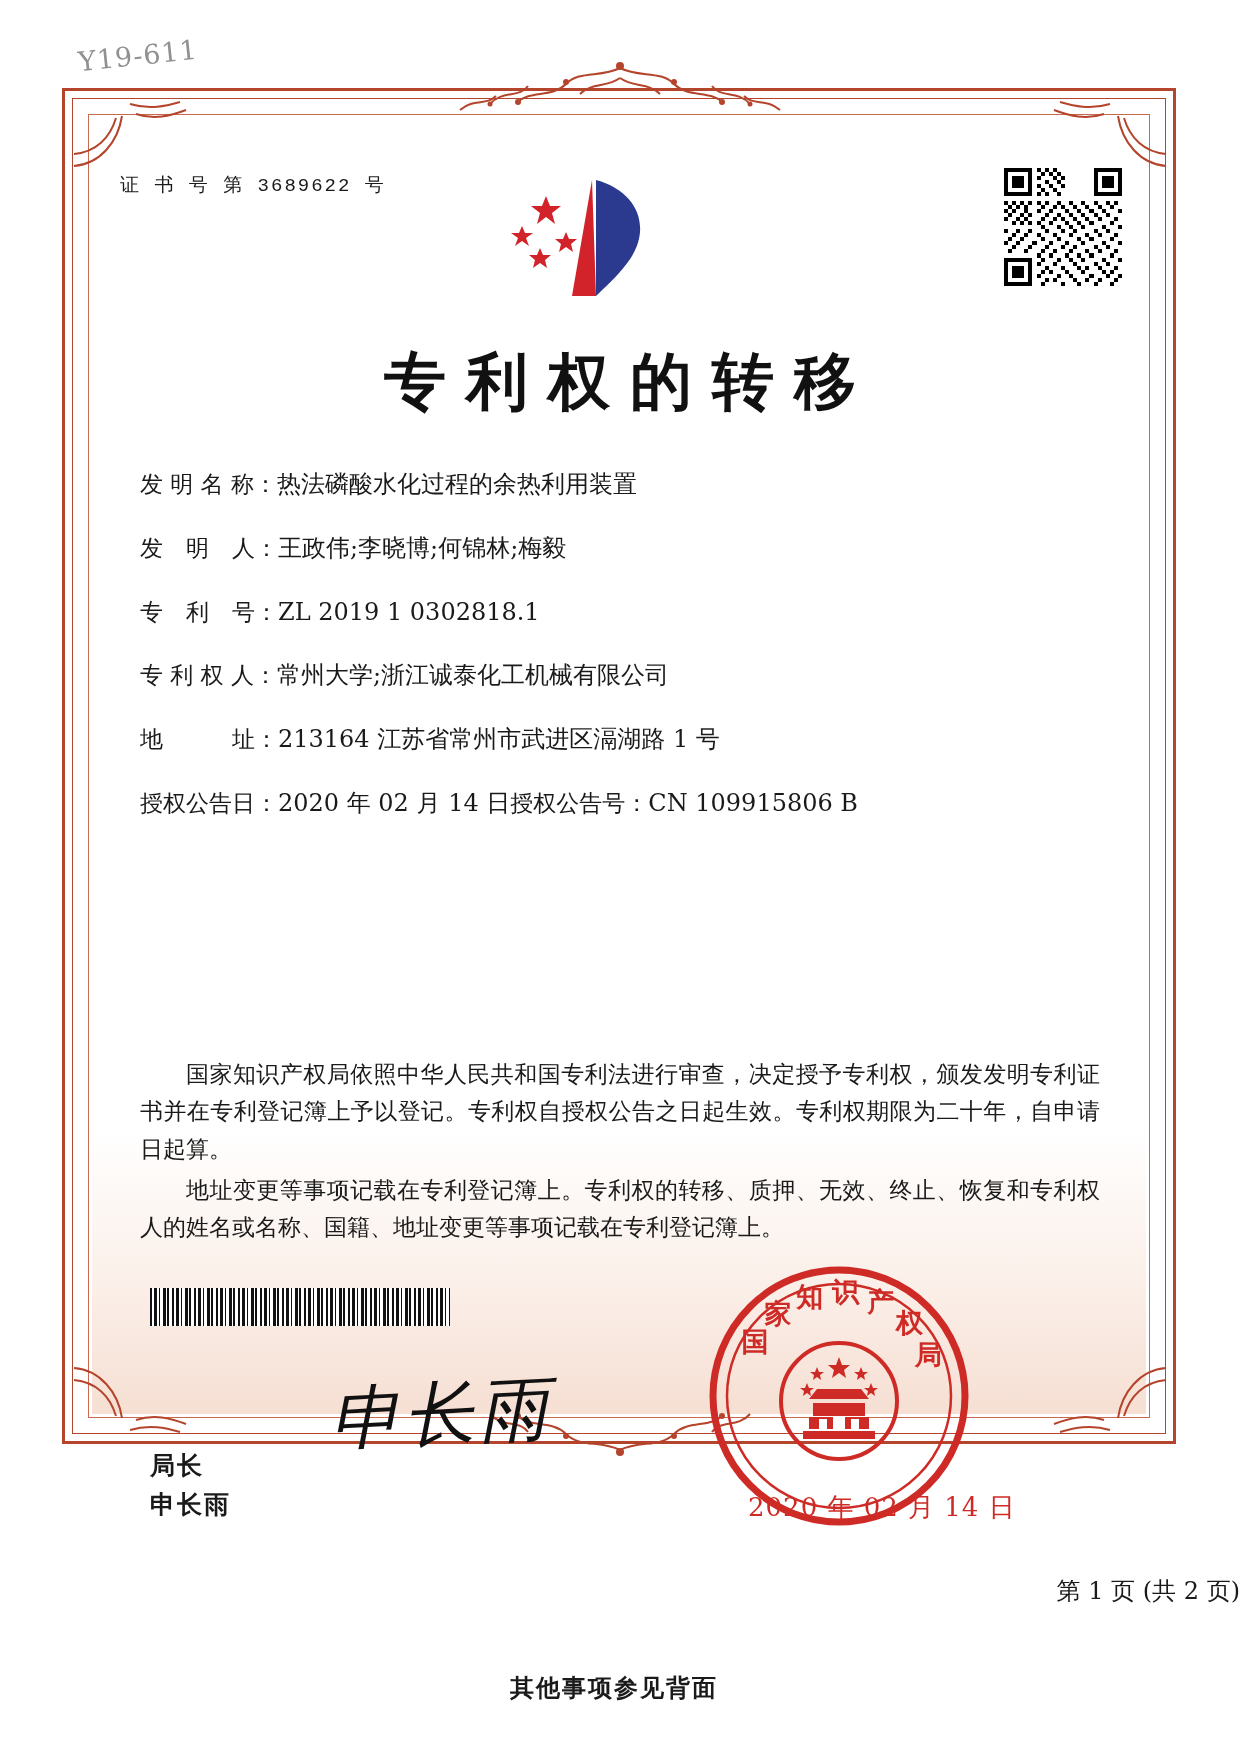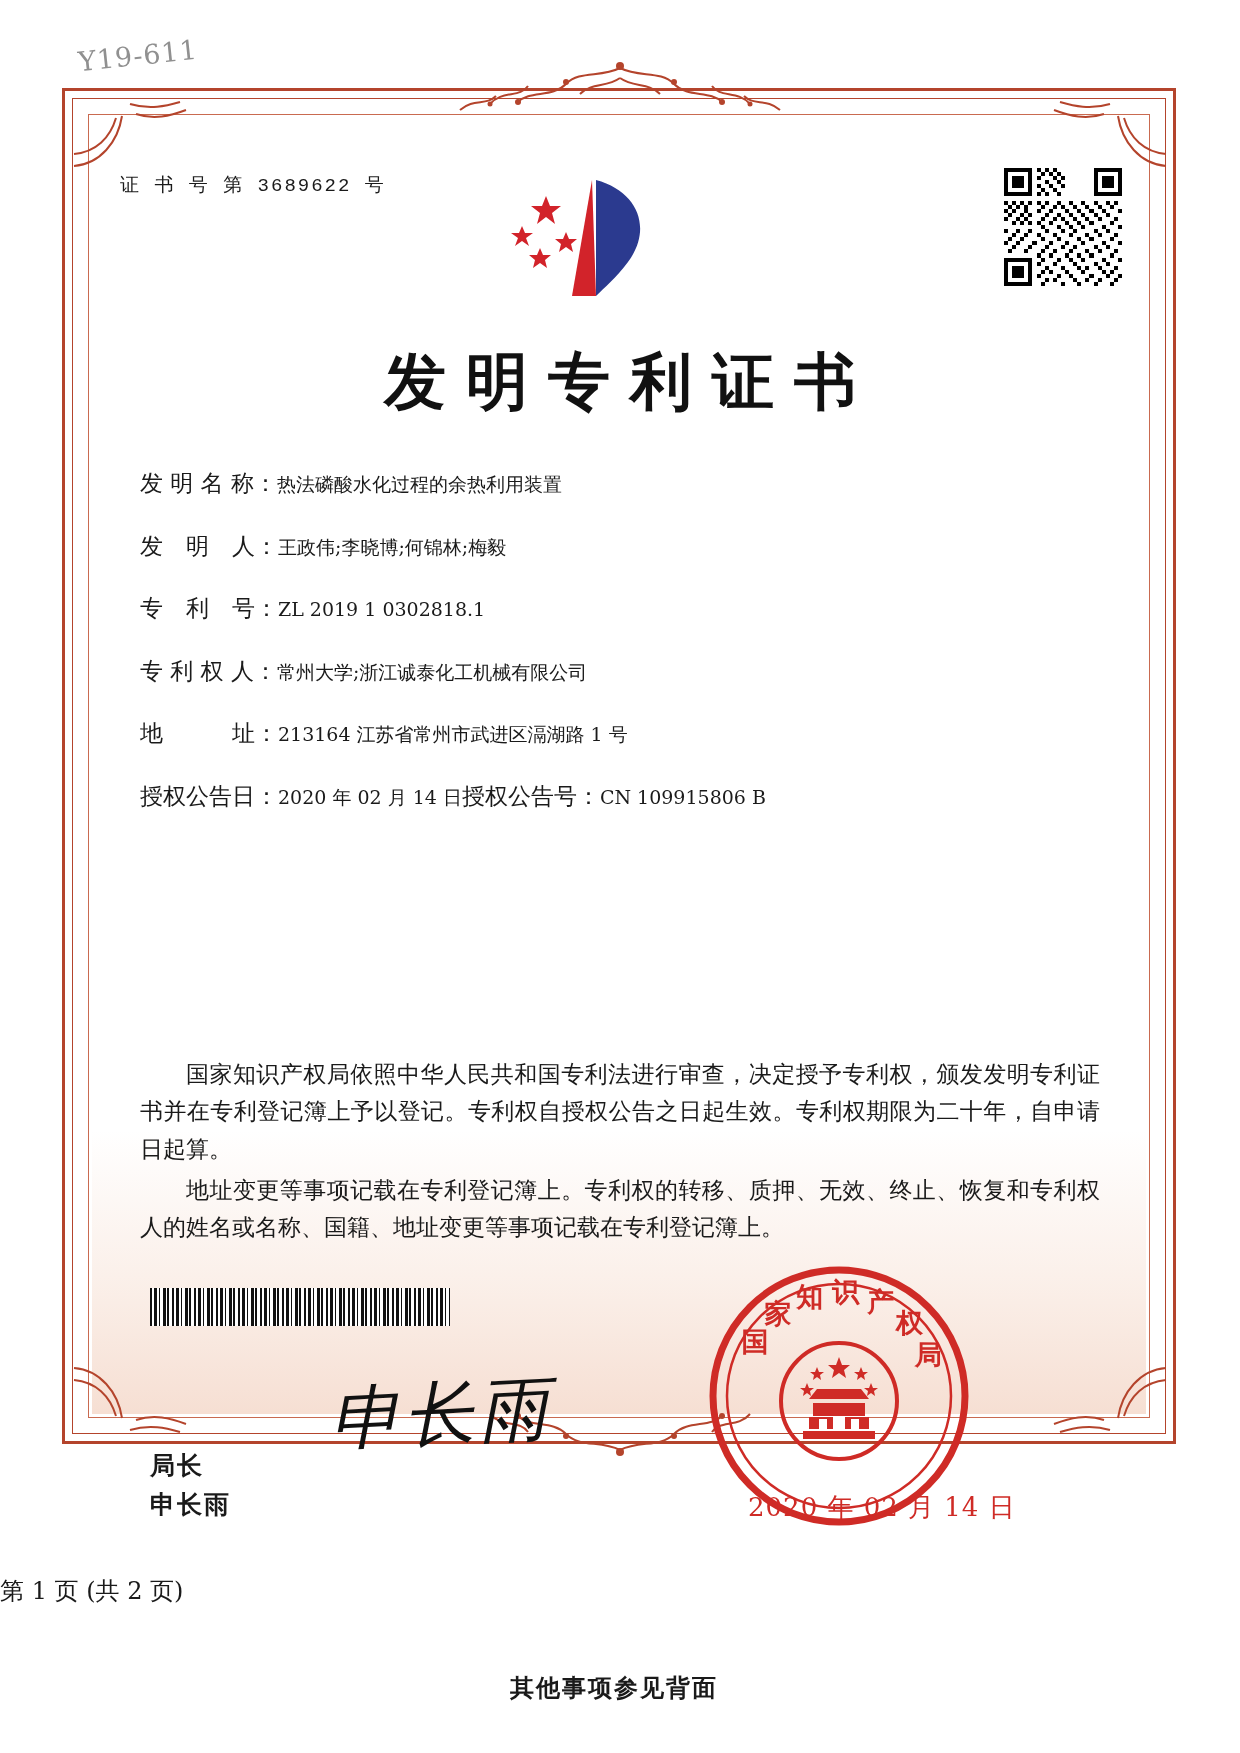--- a/index.html
+++ b/index.html
@@ -152,21 +152,21 @@
     line-height: 1.2;
     text-align: right;
   }
   .field-label {
     white-space: pre;
     font-family: "DejaVu Serif", serif;
     font-size: 23px;
   }
   .field-value {
     font-family: "DejaVu Serif", serif;
-    font-size: 19px;
+    font-size: 24px;
   }
   .field-row.two-col .second {
     display: flex;
     align-items: baseline;
   }
 
   
   .paras {
     position: absolute;
     left: 140px;
@@ -237,21 +237,21 @@
     color: #cf2b26;
     letter-spacing: 1px;
   }
 
   
   .page-no {
     position: absolute;
     left: 0;
     right: 0;
     top: 1575px;
-    text-align: left;
+    text-align: right;
     font-family: "DejaVu Serif", serif;
     font-size: 24px;
   }
   .back-note {
     position: absolute;
     left: 0;
     right: 12px;
     top: 1672px;
     text-align: center;
     font-family: "DejaVu Serif", serif;
@@ -561,21 +561,21 @@
         <rect x="27" y="27" width="1" height="1"></rect>
       <rect x="9" y="28" width="1" height="1"></rect>
         <rect x="14" y="28" width="1" height="1"></rect>
         <rect x="18" y="28" width="1" height="1"></rect>
         <rect x="22" y="28" width="1" height="1"></rect>
         <rect x="26" y="28" width="1" height="1"></rect>
     </g>
   </svg>
 </div>
 
-<div class="title">发明专利证书</div>
+<div class="title">专利权的转移</div>
 
 <div class="fields">
   <div class="field-row">
     <span class="field-label">发 明 名 称：</span>
     <span class="field-value">热法磷酸水化过程的余热利用装置</span>
   </div>
   <div class="field-row">
     <span class="field-label">发　明　人：</span>
     <span class="field-value">王政伟;李晓博;何锦林;梅毅</span>
   </div>

